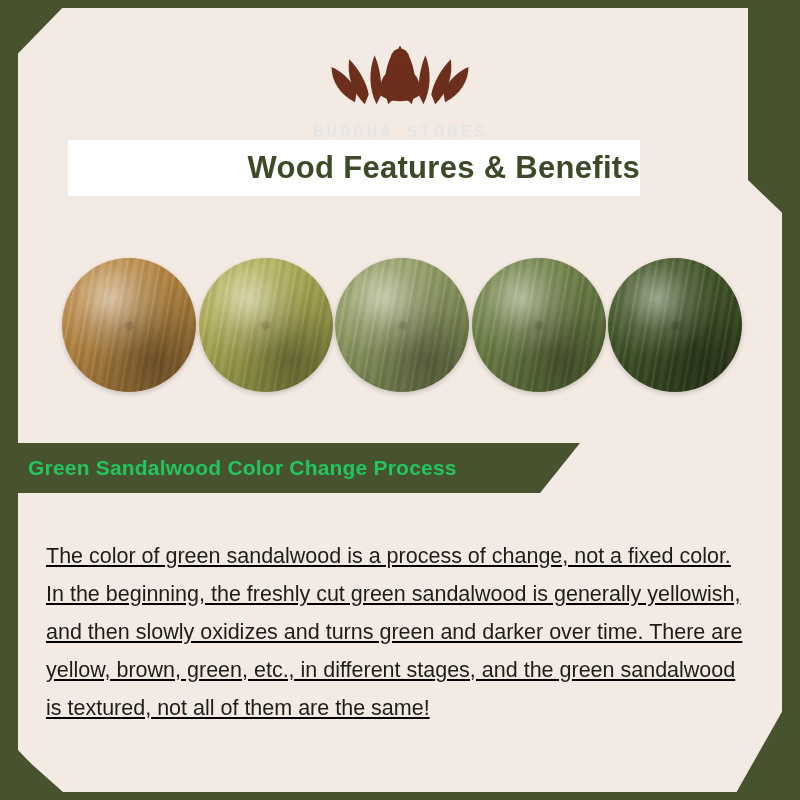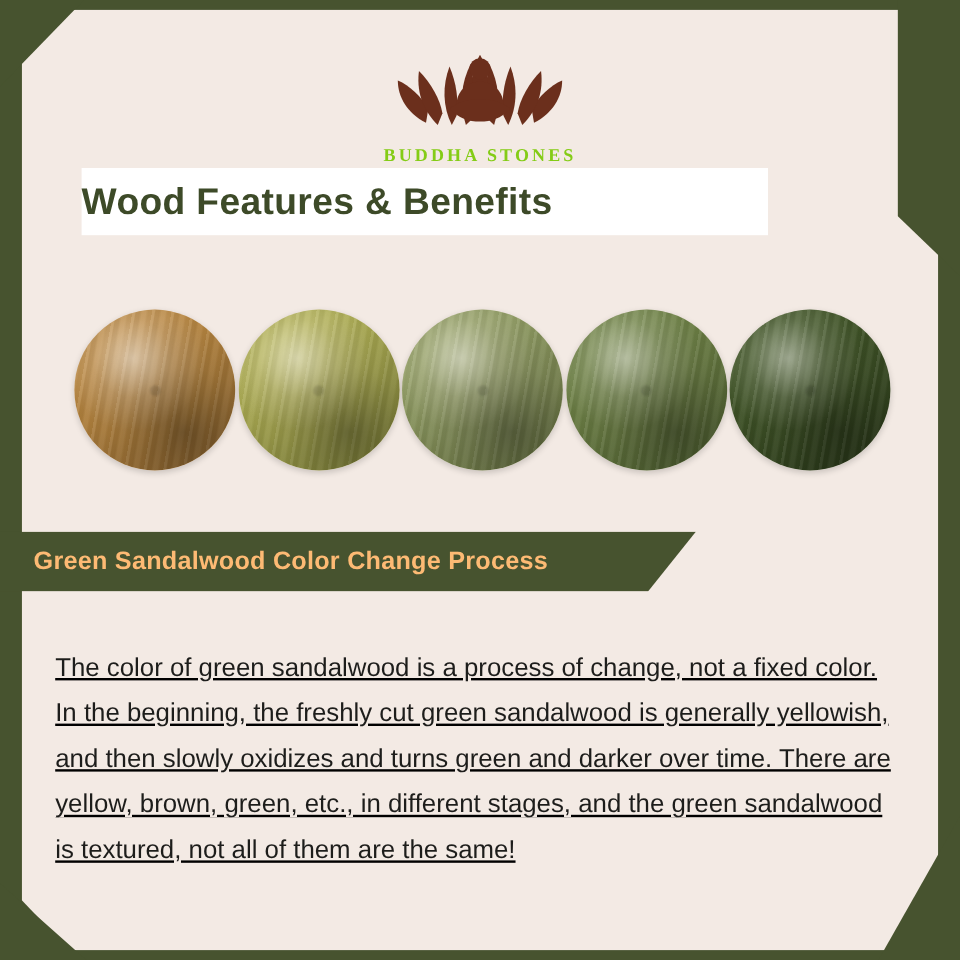--- a/index.html
+++ b/index.html
@@ -72,37 +72,37 @@
     flex-direction: column;
     align-items: center;
   }
   .logo-mark {
     width: 180px;
     height: 90px;
     display: block;
   }
   .brand-name {
     margin-top: 6px;
-    font-size: 15px;
+    font-size: 18px;
     letter-spacing: 2.6px;
     font-weight: bold;
-    color: #84cc16;
-    font-family: Liberation Serif, serif;
+    color: #e5e5e5;
+    font-family: Liberation Mono, monospace;
   }
   
   .title-band {
     position: absolute;
     left: 68px;
     top: 140px;
     width: 572px;
     height: 56px;
     background: #ffffff;
     display: flex;
     align-items: center;
-    justify-content: flex-start;
+    justify-content: flex-end;
   }
   .title-text {
     font-size: 31px;
     font-weight: bold;
     color: #3d4a28;
     letter-spacing: 0.3px;
     font-family: "Liberation Sans", sans-serif;
   }
   
   .beads-row {
@@ -167,21 +167,21 @@
     left: 0px;
     top: 443px;
     width: 580px;
     height: 50px;
     background: #47532f;
     clip-path: polygon(0 0, 580px 0, 540px 50px, 0 50px);
     display: flex;
     align-items: center;
   }
   .subtitle-text {
-    color: #fdba74;
+    color: #22c55e;
     font-size: 21px;
     font-weight: bold;
     padding-left: 28px;
     letter-spacing: 0.2px;
   }
   
   .para-wrap {
     position: absolute;
     left: 46px;
     top: 515px;

